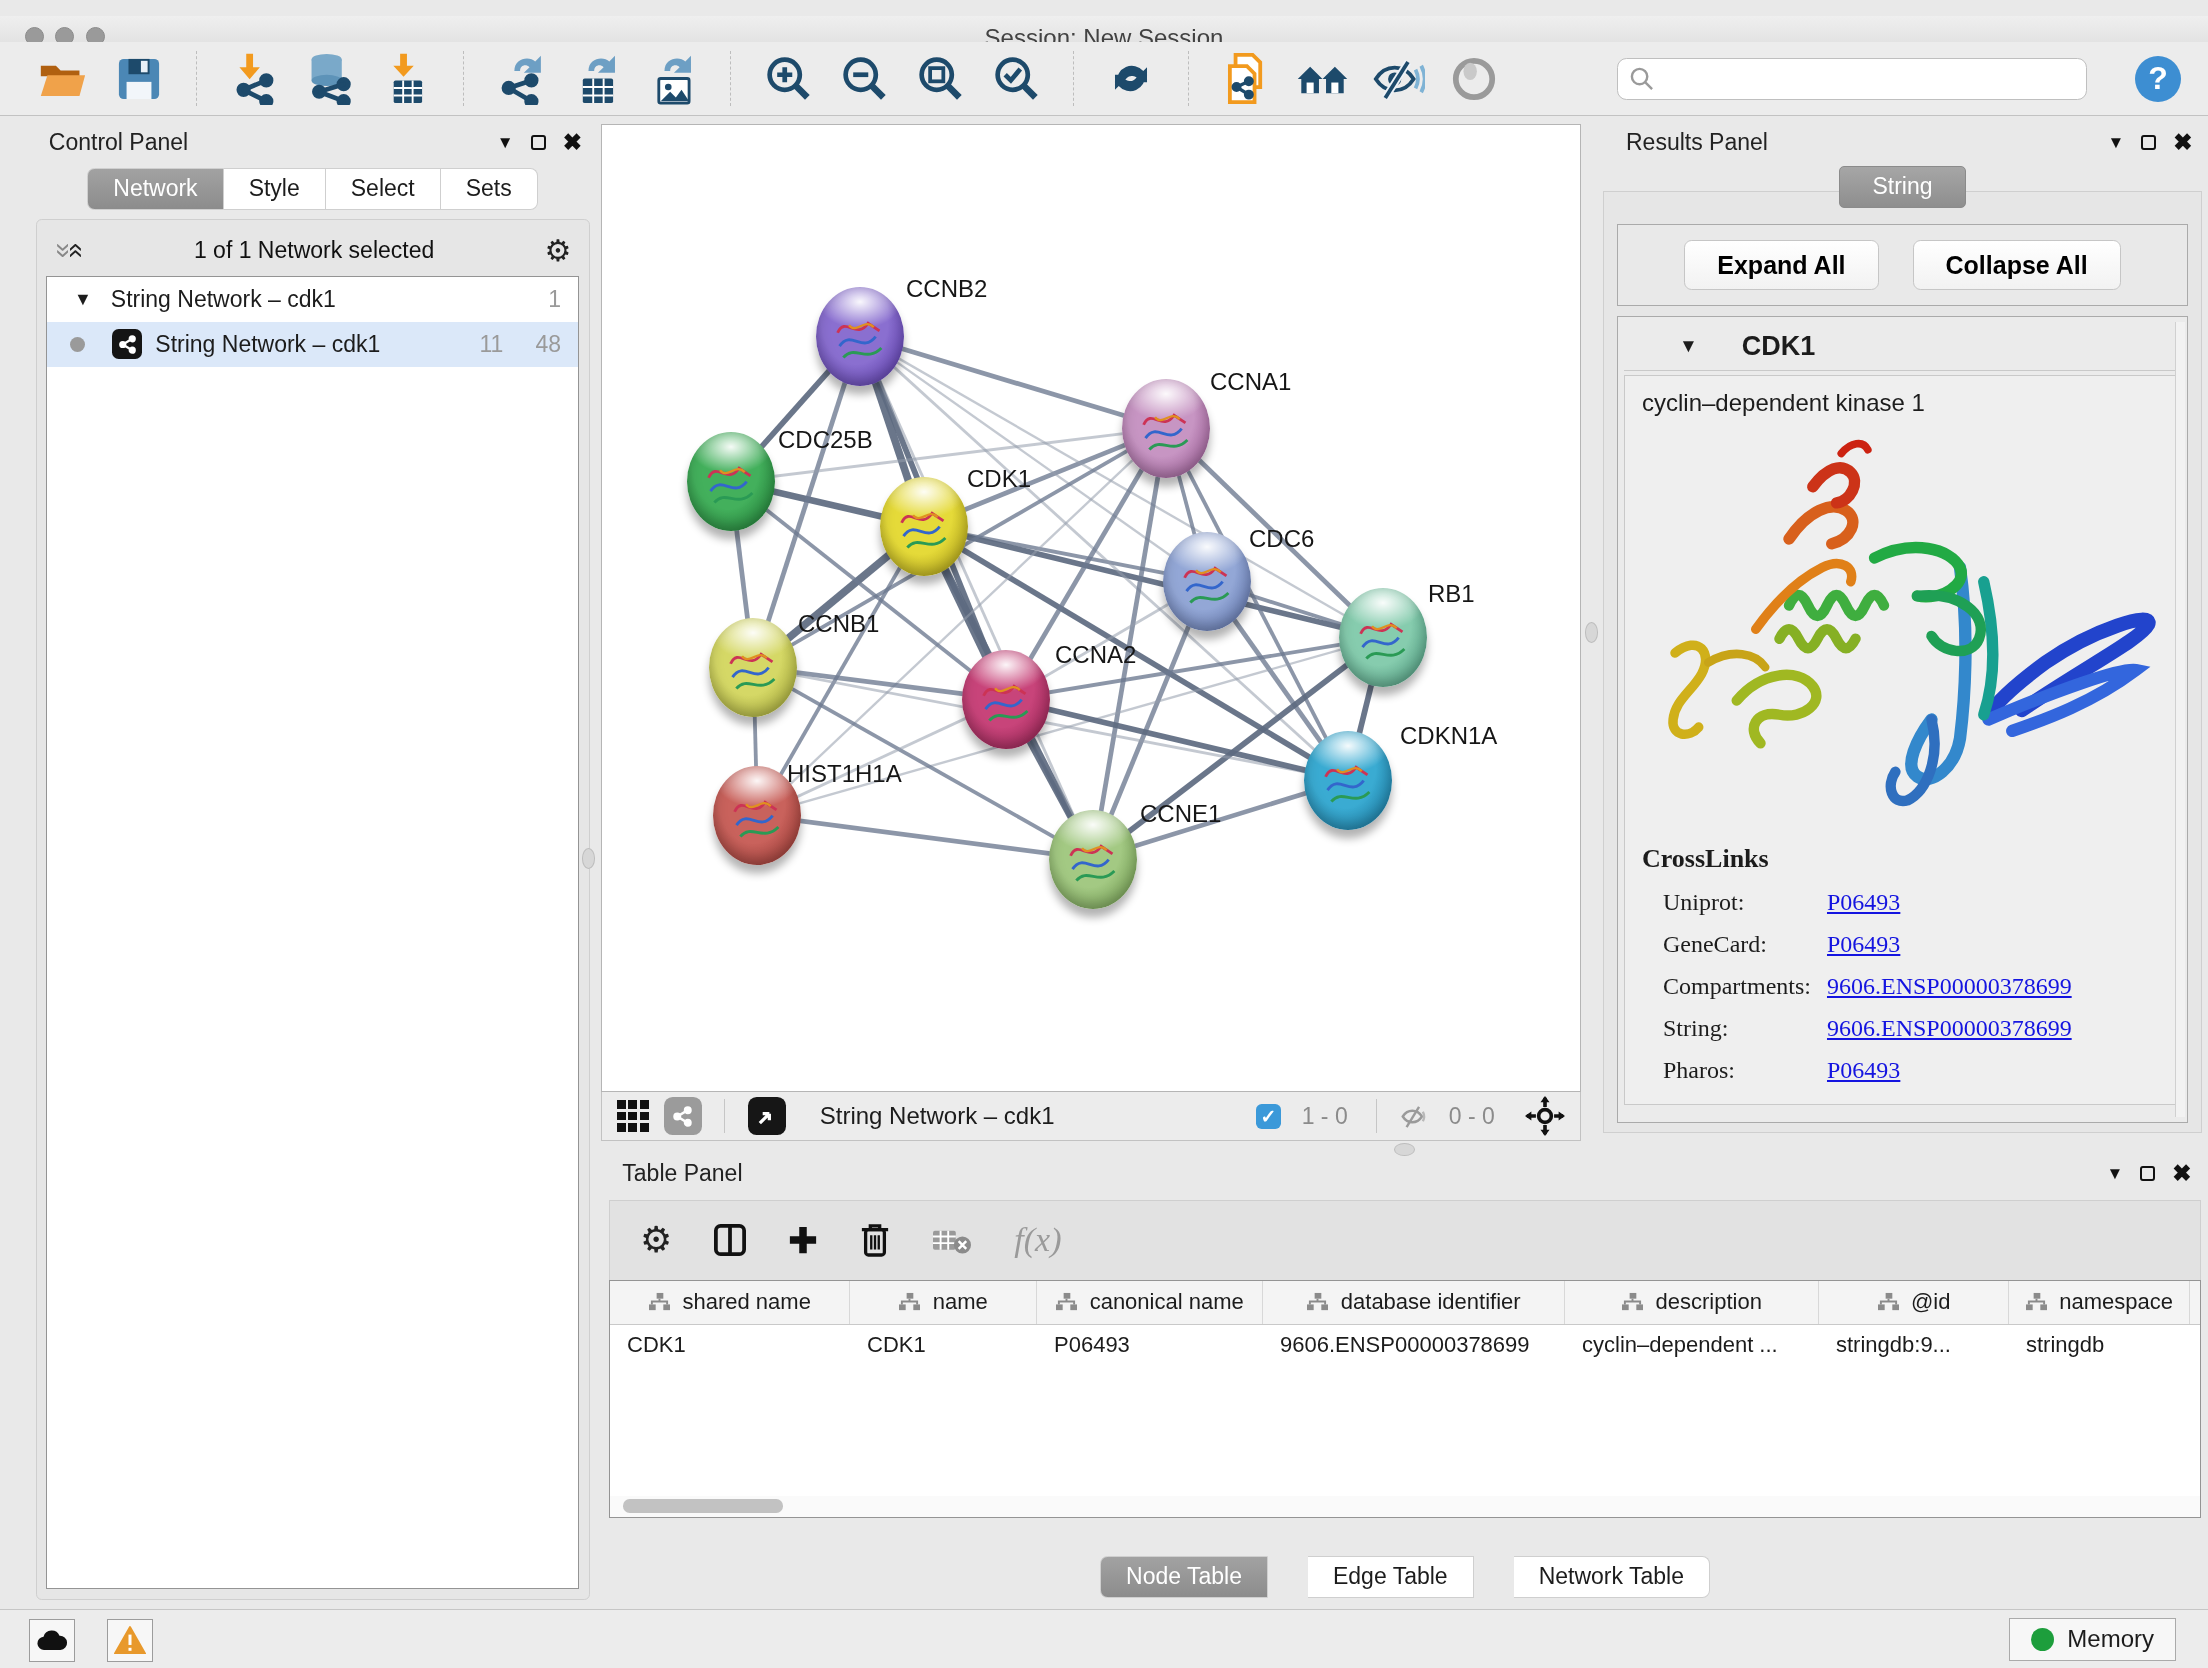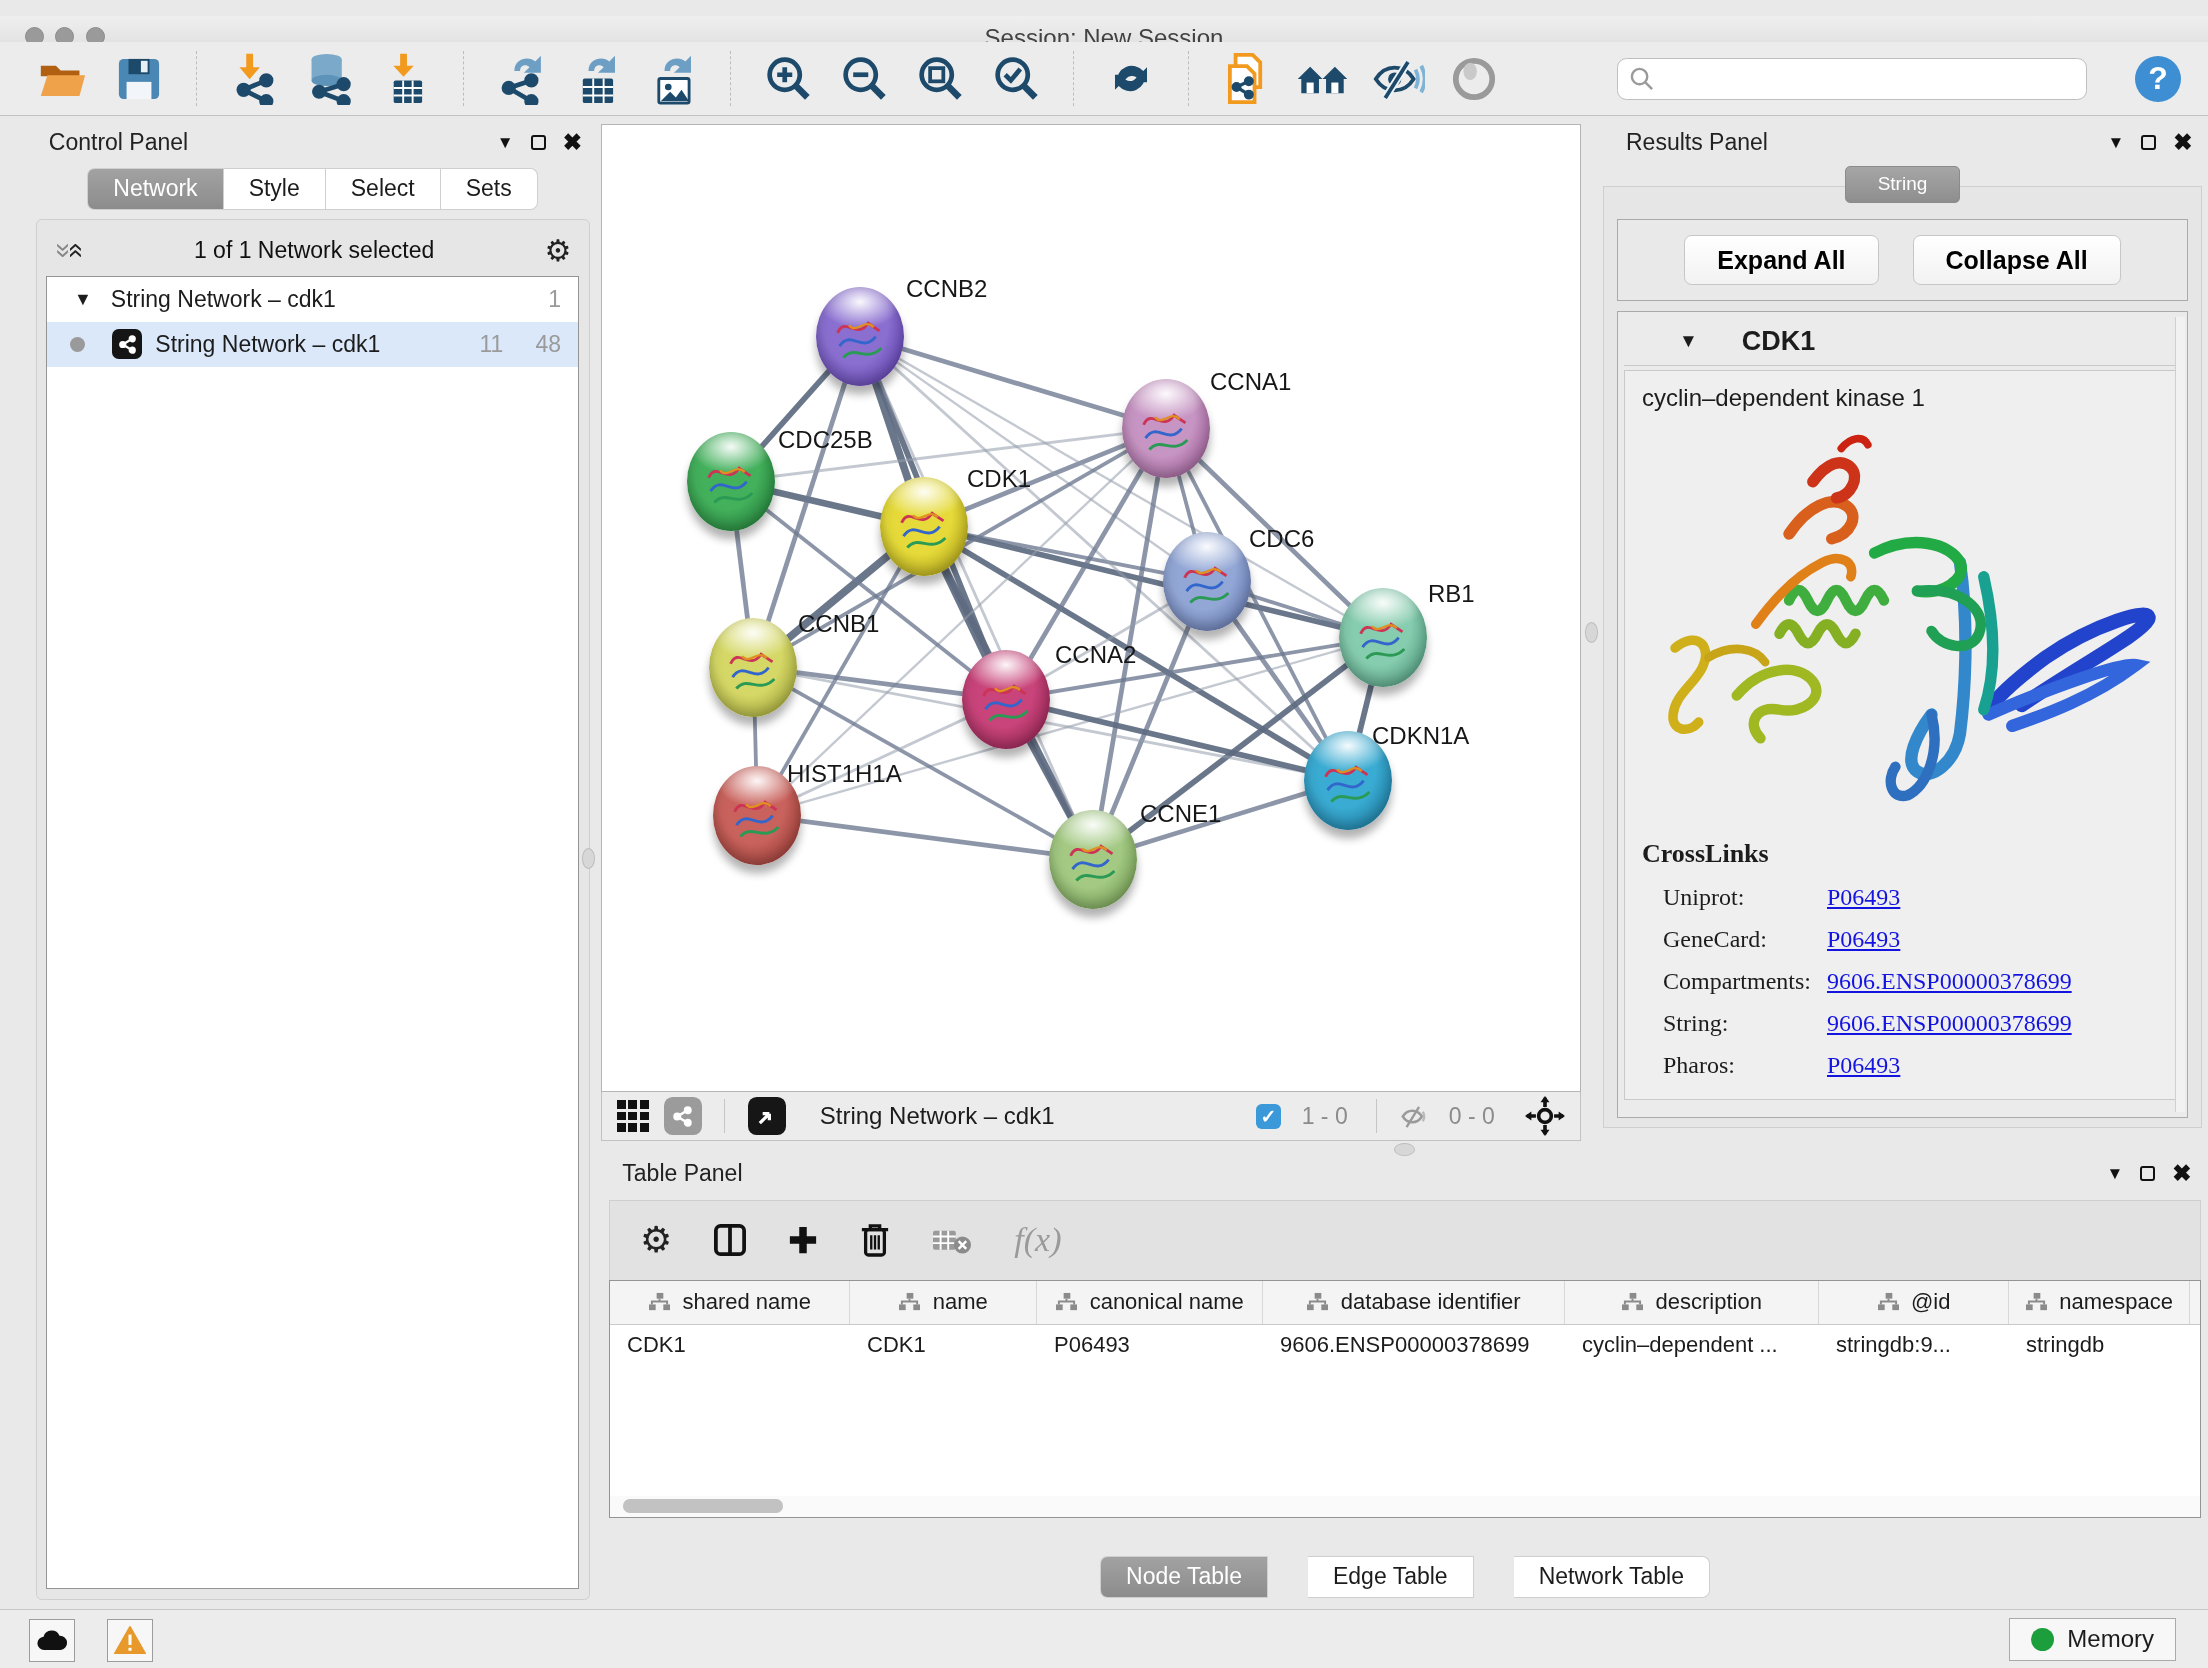--- a/index.html
+++ b/index.html
@@ -78,21 +78,21 @@
   .foot-title { font-size:24px; margin-left:19px; flex:1; }
   .chkbox { width:25px; height:25px; background:#3b99d9; border-radius:5.7px; color:#fff;
     font-size:19px; font-weight:bold; display:flex; align-items:center; justify-content:center; }
   .foot-num { color:#8b8b8b; font-size:23px; margin:0 5.7px; }
   .splitter-dot { position:absolute; width:13.3px; height:21px; border-radius:50%; background:#d7d7d7; border:1px solid #bdbdbd; }
 
   
   .results-panel { position:absolute; left:1603px; top:124px; width:599px; height:1014px; }
   .rp-head { display:flex; align-items:center; justify-content:space-between; padding:1.9px 9.5px 0 23px; height:36px; }
   .rp-tab-row { display:flex; justify-content:center; margin-top:5.7px; }
-  .rp-tab { padding:6.7px 32px; font-size:19px; color:#fff; background:linear-gradient(#a6a6a6,#8e8e8e);
+  .rp-tab { padding:6.7px 32px; font-size:23px; color:#fff; background:linear-gradient(#a6a6a6,#8e8e8e);
     border:1px solid #8b8b8b; border-radius:5px; }
   .rp-body { margin-top:-17px; background:#e6e6e6; border:1px solid #cfcfcf; height:942px; padding:32px 13.3px 9.5px 13.3px; }
   .rp-buttons { background:#e9e9e9; border:1px solid #aaa; padding:15px; display:flex; justify-content:center; gap:34px; }
   .rp-btn { background:linear-gradient(#ffffff,#f2f2f2); border:1px solid #c6c6c6; border-radius:7.6px;
     font-size:25px; padding:9.5px 32px;font-weight:bold; }
   .protein-card { margin-top:9.5px; border:1px solid #aaa; background:#ebebeb; height:807px; position:relative; padding:5.7px; }
   .pc-head { display:flex; align-items:center; height:49px; border-bottom:1px solid #c9c9c9; }
   .pc-head .tri { margin:0 44px 0 55px; font-size:19px; }
   .pc-name { font-size:27px; font-weight:bold; }
   .pc-inner { border:1px solid #c9c9c9; background:#efefef; height:730px; margin-top:3.8px; padding:13.3px 17px; }
@@ -475,21 +475,21 @@
       </div>
       <div class="net-label" style="left: 453px; top: 516px;">CCNA2</div>
       <div class="net-node" style="left: 702px; top: 606px; background: radial-gradient(62% 36% at 50% 15%, rgba(255, 255, 255, 0.95), rgba(255, 255, 255, 0) 75%), radial-gradient(at 44% 32%, rgb(58, 171, 210) 18%, rgb(58, 171, 210) 48%, rgb(23, 116, 155) 96%);">
         <svg width="59" height="61" viewBox="0 0 62 64" style="position:absolute;left:14.3px;top:21px">
     <path d="M8,26 C16,8 28,34 40,16 L52,24" stroke="#cc3355" stroke-width="3" fill="none"></path>
     <path d="M10,40 C22,22 34,48 48,30" stroke="#3366cc" stroke-width="3" fill="none"></path>
     <path d="M14,52 C26,38 38,58 54,42" stroke="#2a9a55" stroke-width="3" fill="none"></path>
     <path d="M20,18 C28,28 36,10 46,20" stroke="#e09020" stroke-width="2.5" fill="none"></path>
   </svg>
       </div>
-      <div class="net-label" style="left: 770px; top: 597px;">CDKN1A</div>
+      <div class="net-label" style="left: 798px; top: 597px;">CDKN1A</div>
       <div class="net-node" style="left: 111px; top: 641px; background: radial-gradient(62% 36% at 50% 15%, rgba(255, 255, 255, 0.95), rgba(255, 255, 255, 0) 75%), radial-gradient(at 44% 32%, rgb(201, 98, 92) 18%, rgb(201, 98, 92) 48%, rgb(147, 53, 47) 96%);">
         <svg width="59" height="61" viewBox="0 0 62 64" style="position:absolute;left:14.3px;top:21px">
     <path d="M8,26 C16,8 28,34 40,16 L52,24" stroke="#cc3355" stroke-width="3" fill="none"></path>
     <path d="M10,40 C22,22 34,48 48,30" stroke="#3366cc" stroke-width="3" fill="none"></path>
     <path d="M14,52 C26,38 38,58 54,42" stroke="#2a9a55" stroke-width="3" fill="none"></path>
     <path d="M20,18 C28,28 36,10 46,20" stroke="#e09020" stroke-width="2.5" fill="none"></path>
   </svg>
       </div>
       <div class="net-label" style="left: 185px; top: 635px;">HIST1H1A</div>
       <div class="net-node" style="left: 447px; top: 685px; background: radial-gradient(62% 36% at 50% 15%, rgba(255, 255, 255, 0.95), rgba(255, 255, 255, 0) 75%), radial-gradient(at 44% 32%, rgb(163, 201, 131) 18%, rgb(163, 201, 131) 48%, rgb(110, 154, 76) 96%);">

